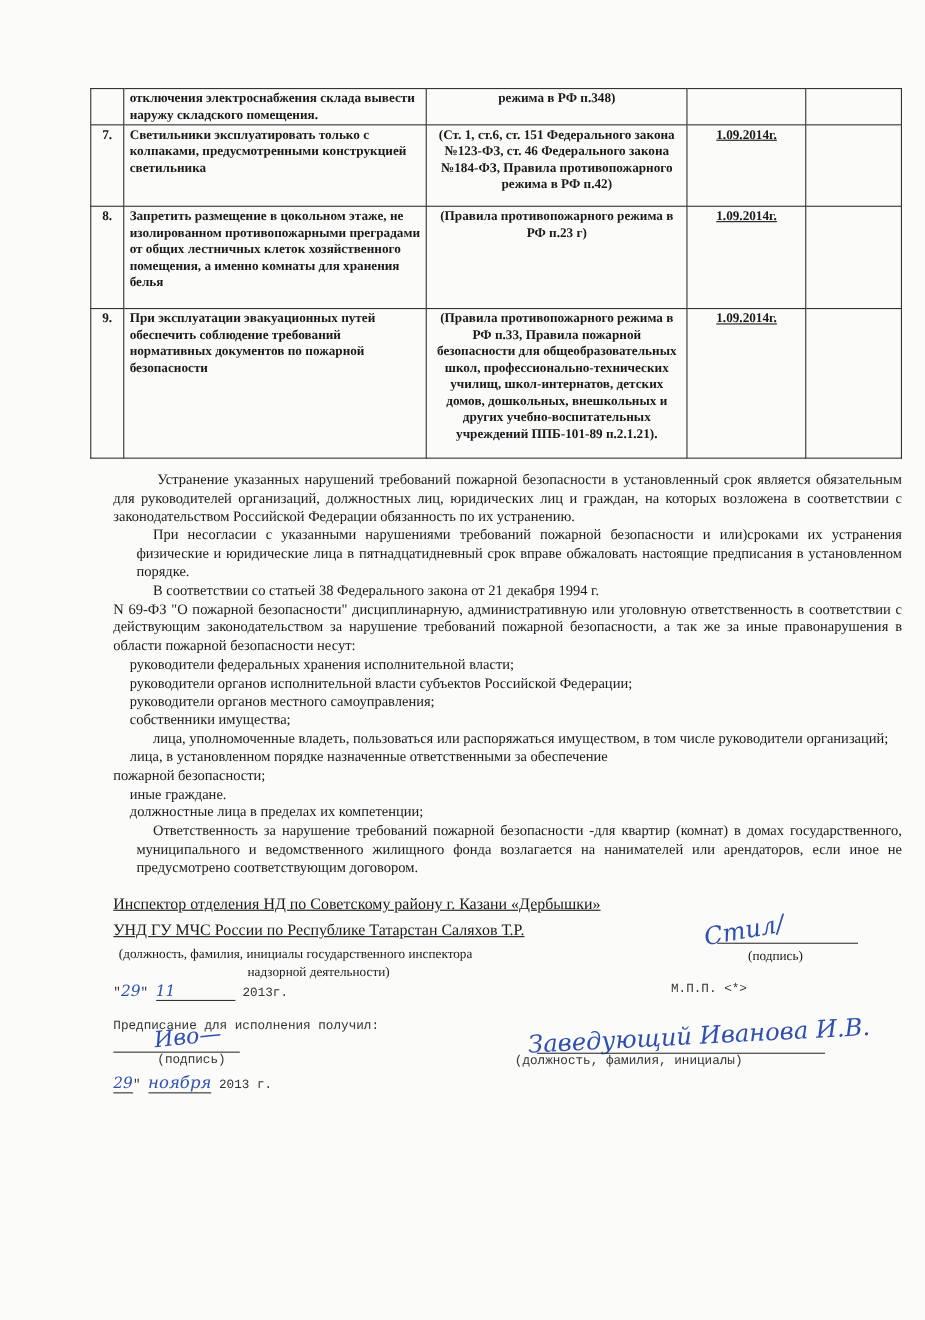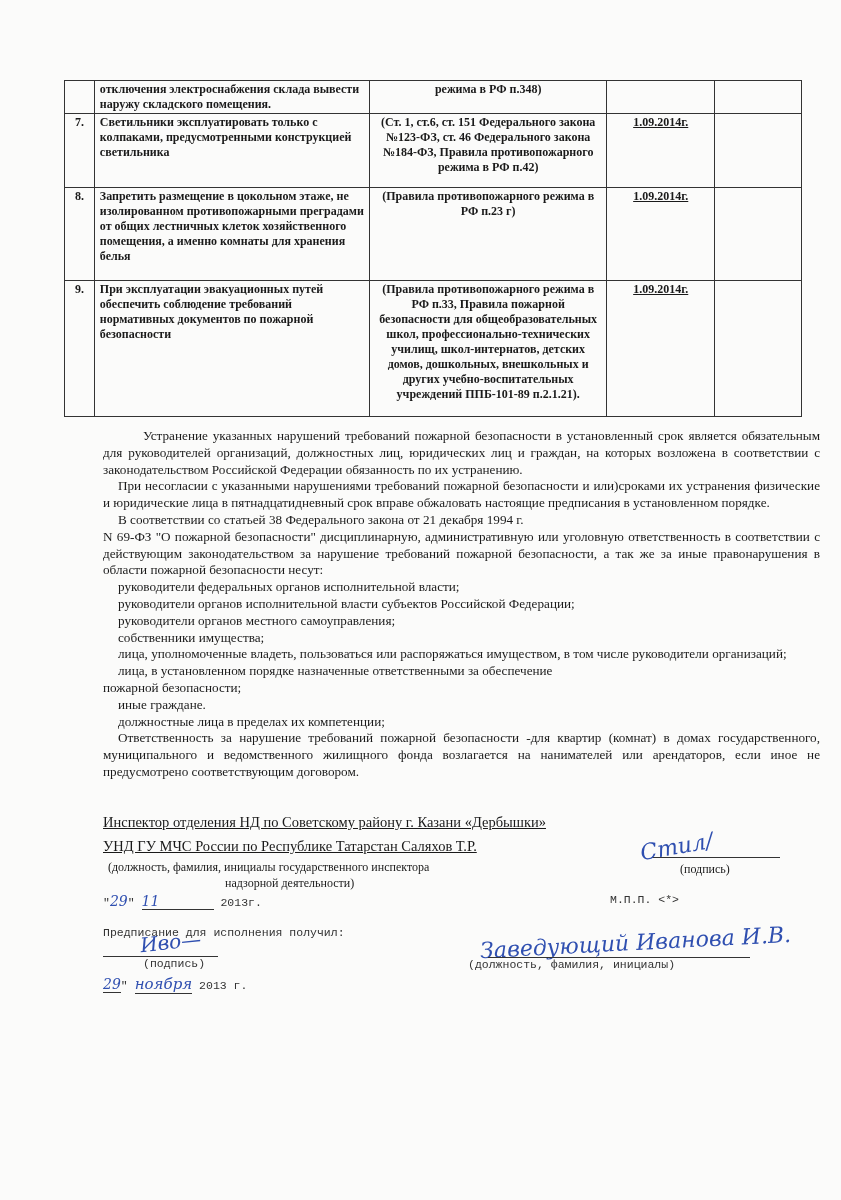--- a/index.html
+++ b/index.html
@@ -1,27 +1,27 @@
 <!DOCTYPE html>
 <html><head>
 <meta charset="utf-8">
 <style>
   html,body{margin:0;padding:0;}
   body{width:841px;height:1200px;background:#fbfbfa;position:relative;overflow:hidden;font-family:"Liberation Serif","DejaVu Serif",serif;color:#1a1a1a;}
-  table.viol{position:absolute;left:64px;top:80px;width:738px;border-collapse:collapse;font-size:12px;font-weight:bold;line-height:15px;}
+  table.viol{position:absolute;left:82px;top:80px;width:738px;border-collapse:collapse;font-size:12px;font-weight:bold;line-height:15px;}
   table.viol td{border:1px solid #333;vertical-align:top;padding:1px 5px;}
   td.num{width:19px;text-align:center;}
   td.desc{width:266px;}
   td.law{width:228px;text-align:center;}
   td.date{width:97px;text-align:center;text-decoration:underline;}
   td.mark{width:77px;}
   .body-text{position:absolute;left:103px;width:717px;font-size:13.2px;line-height:16.8px;}
   .p{margin:0;text-align:justify;}
   .ind1{text-indent:40px;}
-  .ind2{text-indent:15px;}
+  .ind2{text-indent:15px;margin-left:21px;}
   .list-item{margin:0;padding-left:15px;}
   .sig{position:absolute;font-size:14.5px;text-decoration:underline;}
   .small{position:absolute;font-size:12px;}
   .mono{position:absolute;font-family:"Liberation Mono","DejaVu Sans Mono",monospace;font-size:11.5px;color:#333;}
   .hand{position:absolute;font-family:"DejaVu Serif",serif;font-style:italic;color:#2f4fb0;}
   .line{position:absolute;border-top:1px solid #333;}
 </style>
 </head>
 <body>
 
@@ -56,21 +56,21 @@
       <td class="mark"></td>
     </tr>
   </tbody>
 </table>
 
 <div class="body-text" style="top:428px">
   <p class="p ind1">Устранение указанных нарушений требований пожарной безопасности в  установленный срок является обязательным для руководителей организаций, должностных лиц, юридических лиц  и граждан, на которых возложена в соответствии с законодательством Российской Федерации обязанность по их устранению.</p>
   <p class="p ind2">При   несогласии с указанными нарушениями требований пожарной безопасности и или)сроками их устранения физические и юридические лица в пятнадцатидневный срок вправе  обжаловать  настоящие предписания в установленном порядке.</p>
   <p class="p ind2">В  соответствии со статьей 38 Федерального закона от 21 декабря 1994 г.</p>
   <p class="p">N 69-ФЗ "О пожарной безопасности" дисциплинарную, административную или уголовную ответственность в соответствии с действующим законодательством за нарушение требований пожарной безопасности, а так же за иные правонарушения в области пожарной безопасности несут:</p>
-  <p class="list-item">руководители федеральных органов исполнительной власти;</p>
+  <p class="list-item">руководители федеральных хранения исполнительной власти;</p>
   <p class="list-item">руководители органов исполнительной власти субъектов Российской Федерации;</p>
   <p class="list-item">руководители органов местного самоуправления;</p>
   <p class="list-item">собственники имущества;</p>
   <p class="p ind2">лица,        уполномоченные владеть, пользоваться или распоряжаться имуществом, в том числе руководители организаций;</p>
   <p class="list-item">лица, в установленном порядке назначенные ответственными за обеспечение</p>
   <p class="p">пожарной безопасности;</p>
   <p class="list-item">иные граждане.</p>
   <p class="list-item">должностные лица в пределах их компетенции;</p>
   <p class="p ind2">Ответственность за нарушение требований пожарной безопасности  -для квартир (комнат) в домах государственного, муниципального и ведомственного жилищного   фонда возлагается на нанимателей или арендаторов, если иное не предусмотрено соответствующим договором.</p>
 </div>

